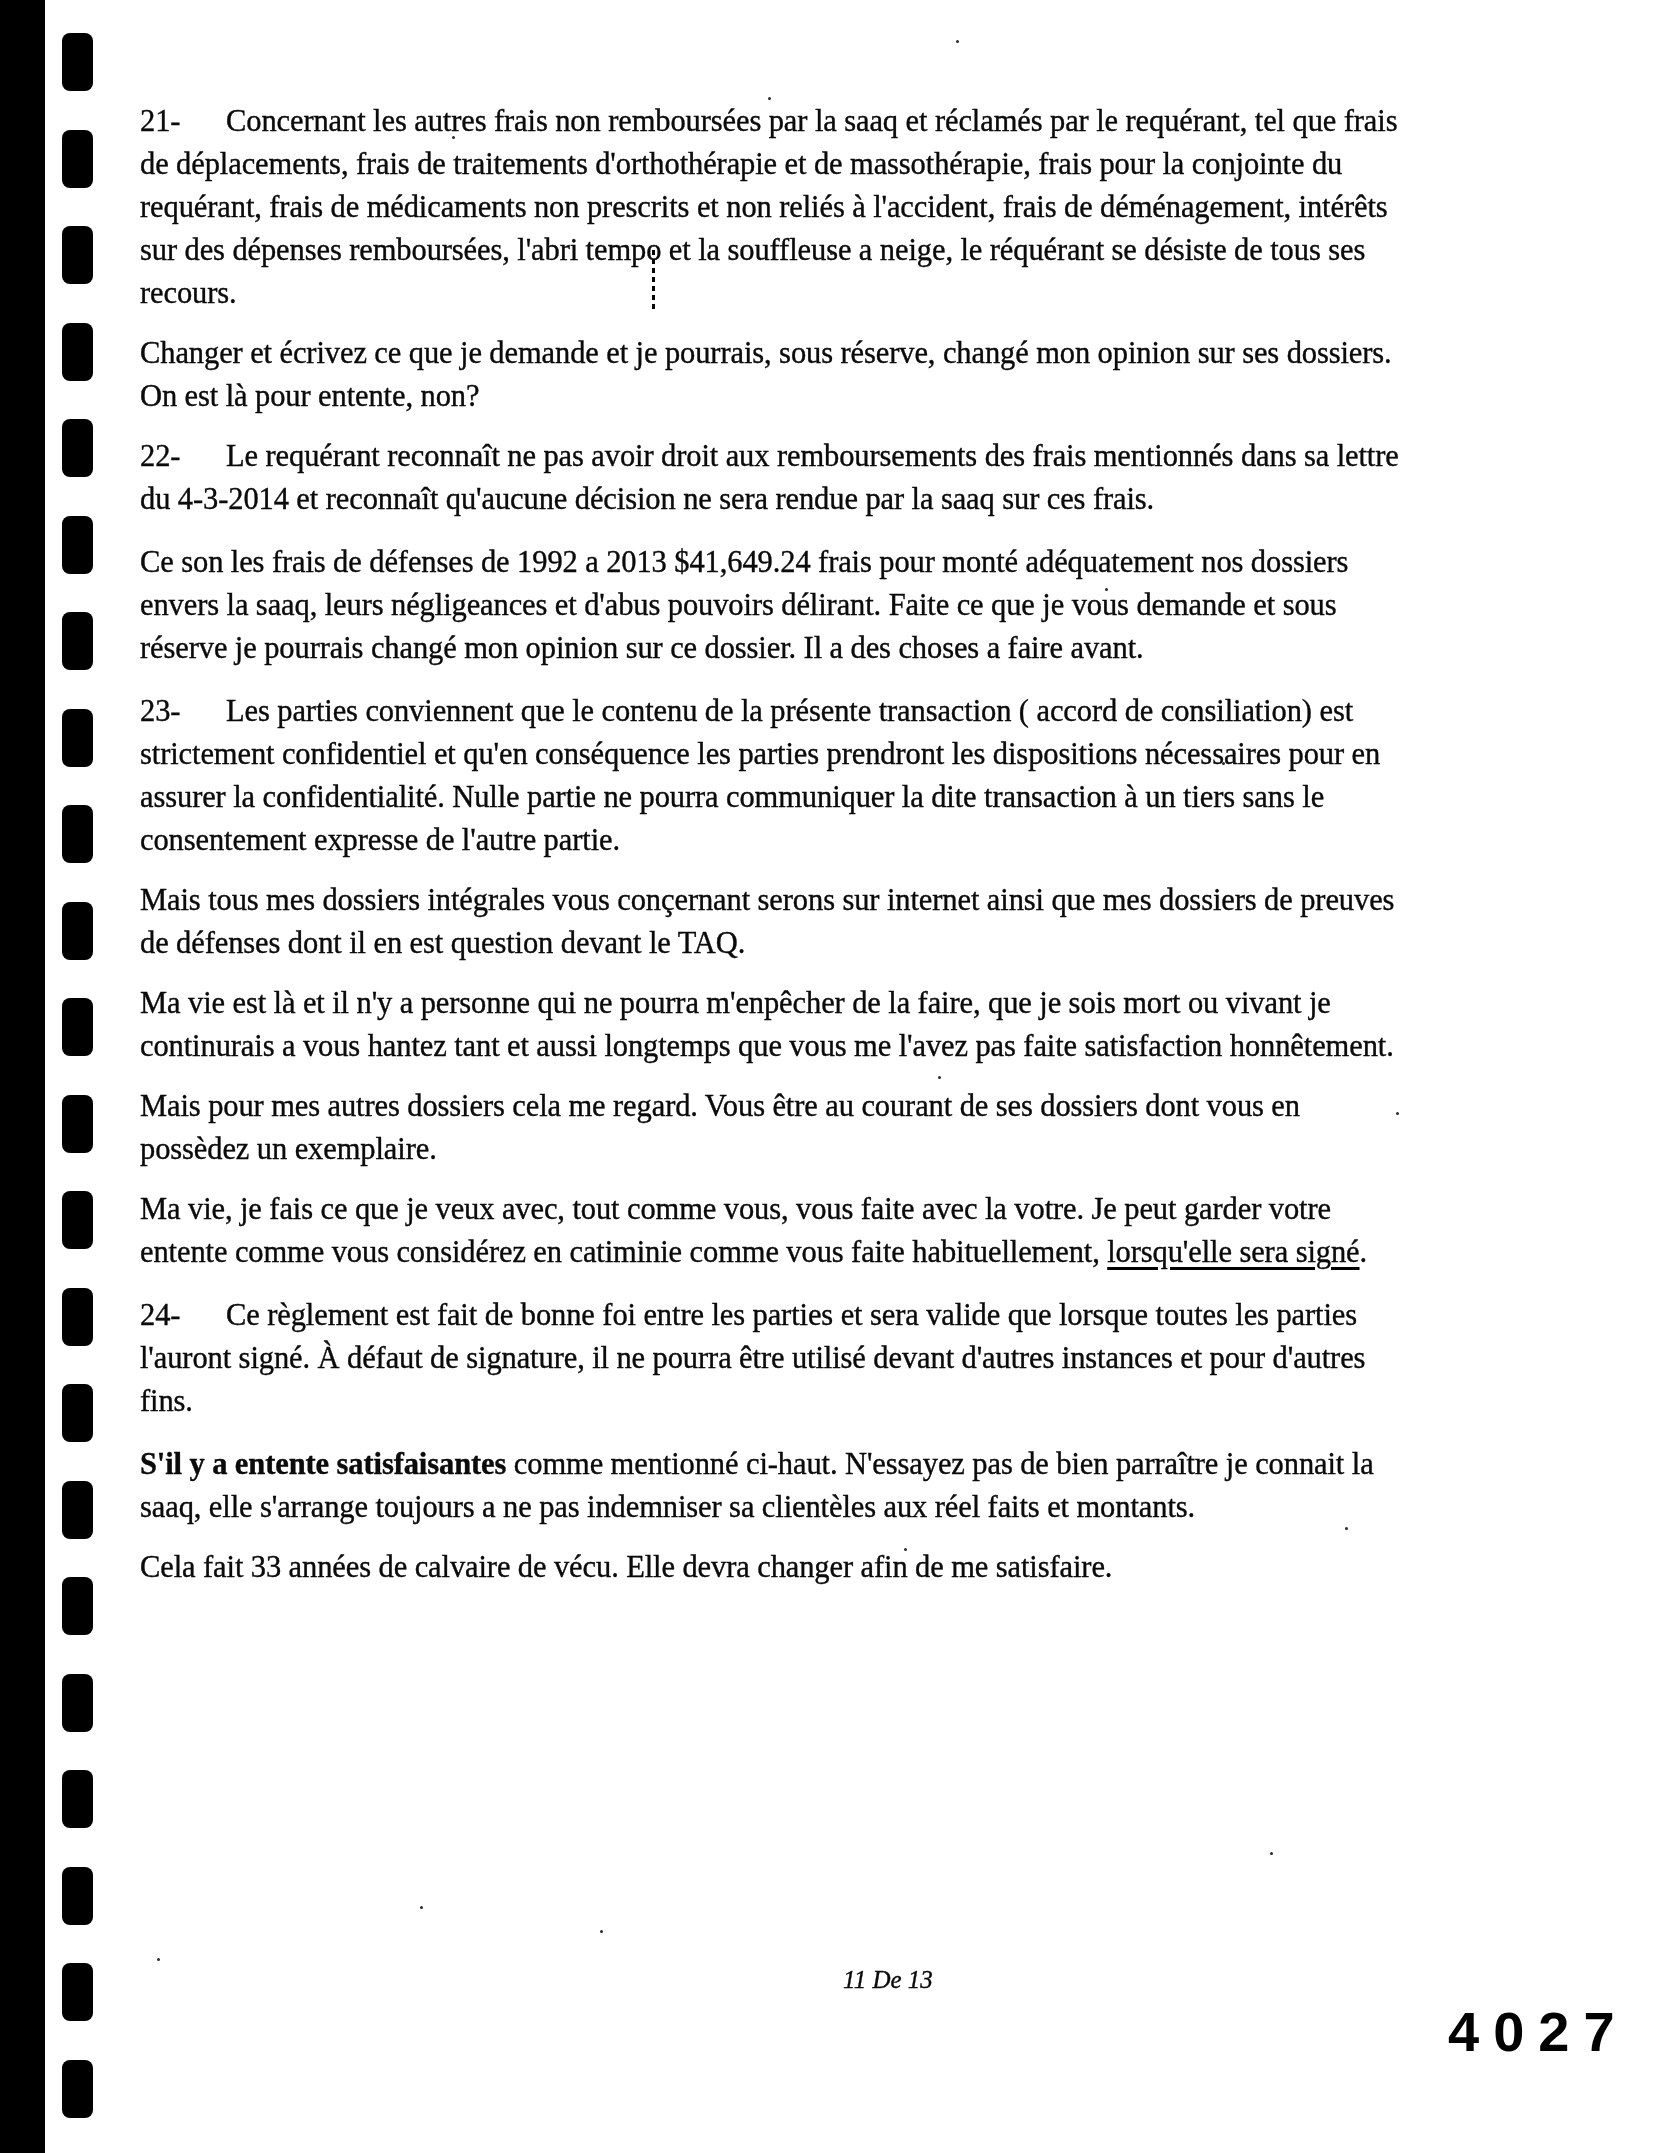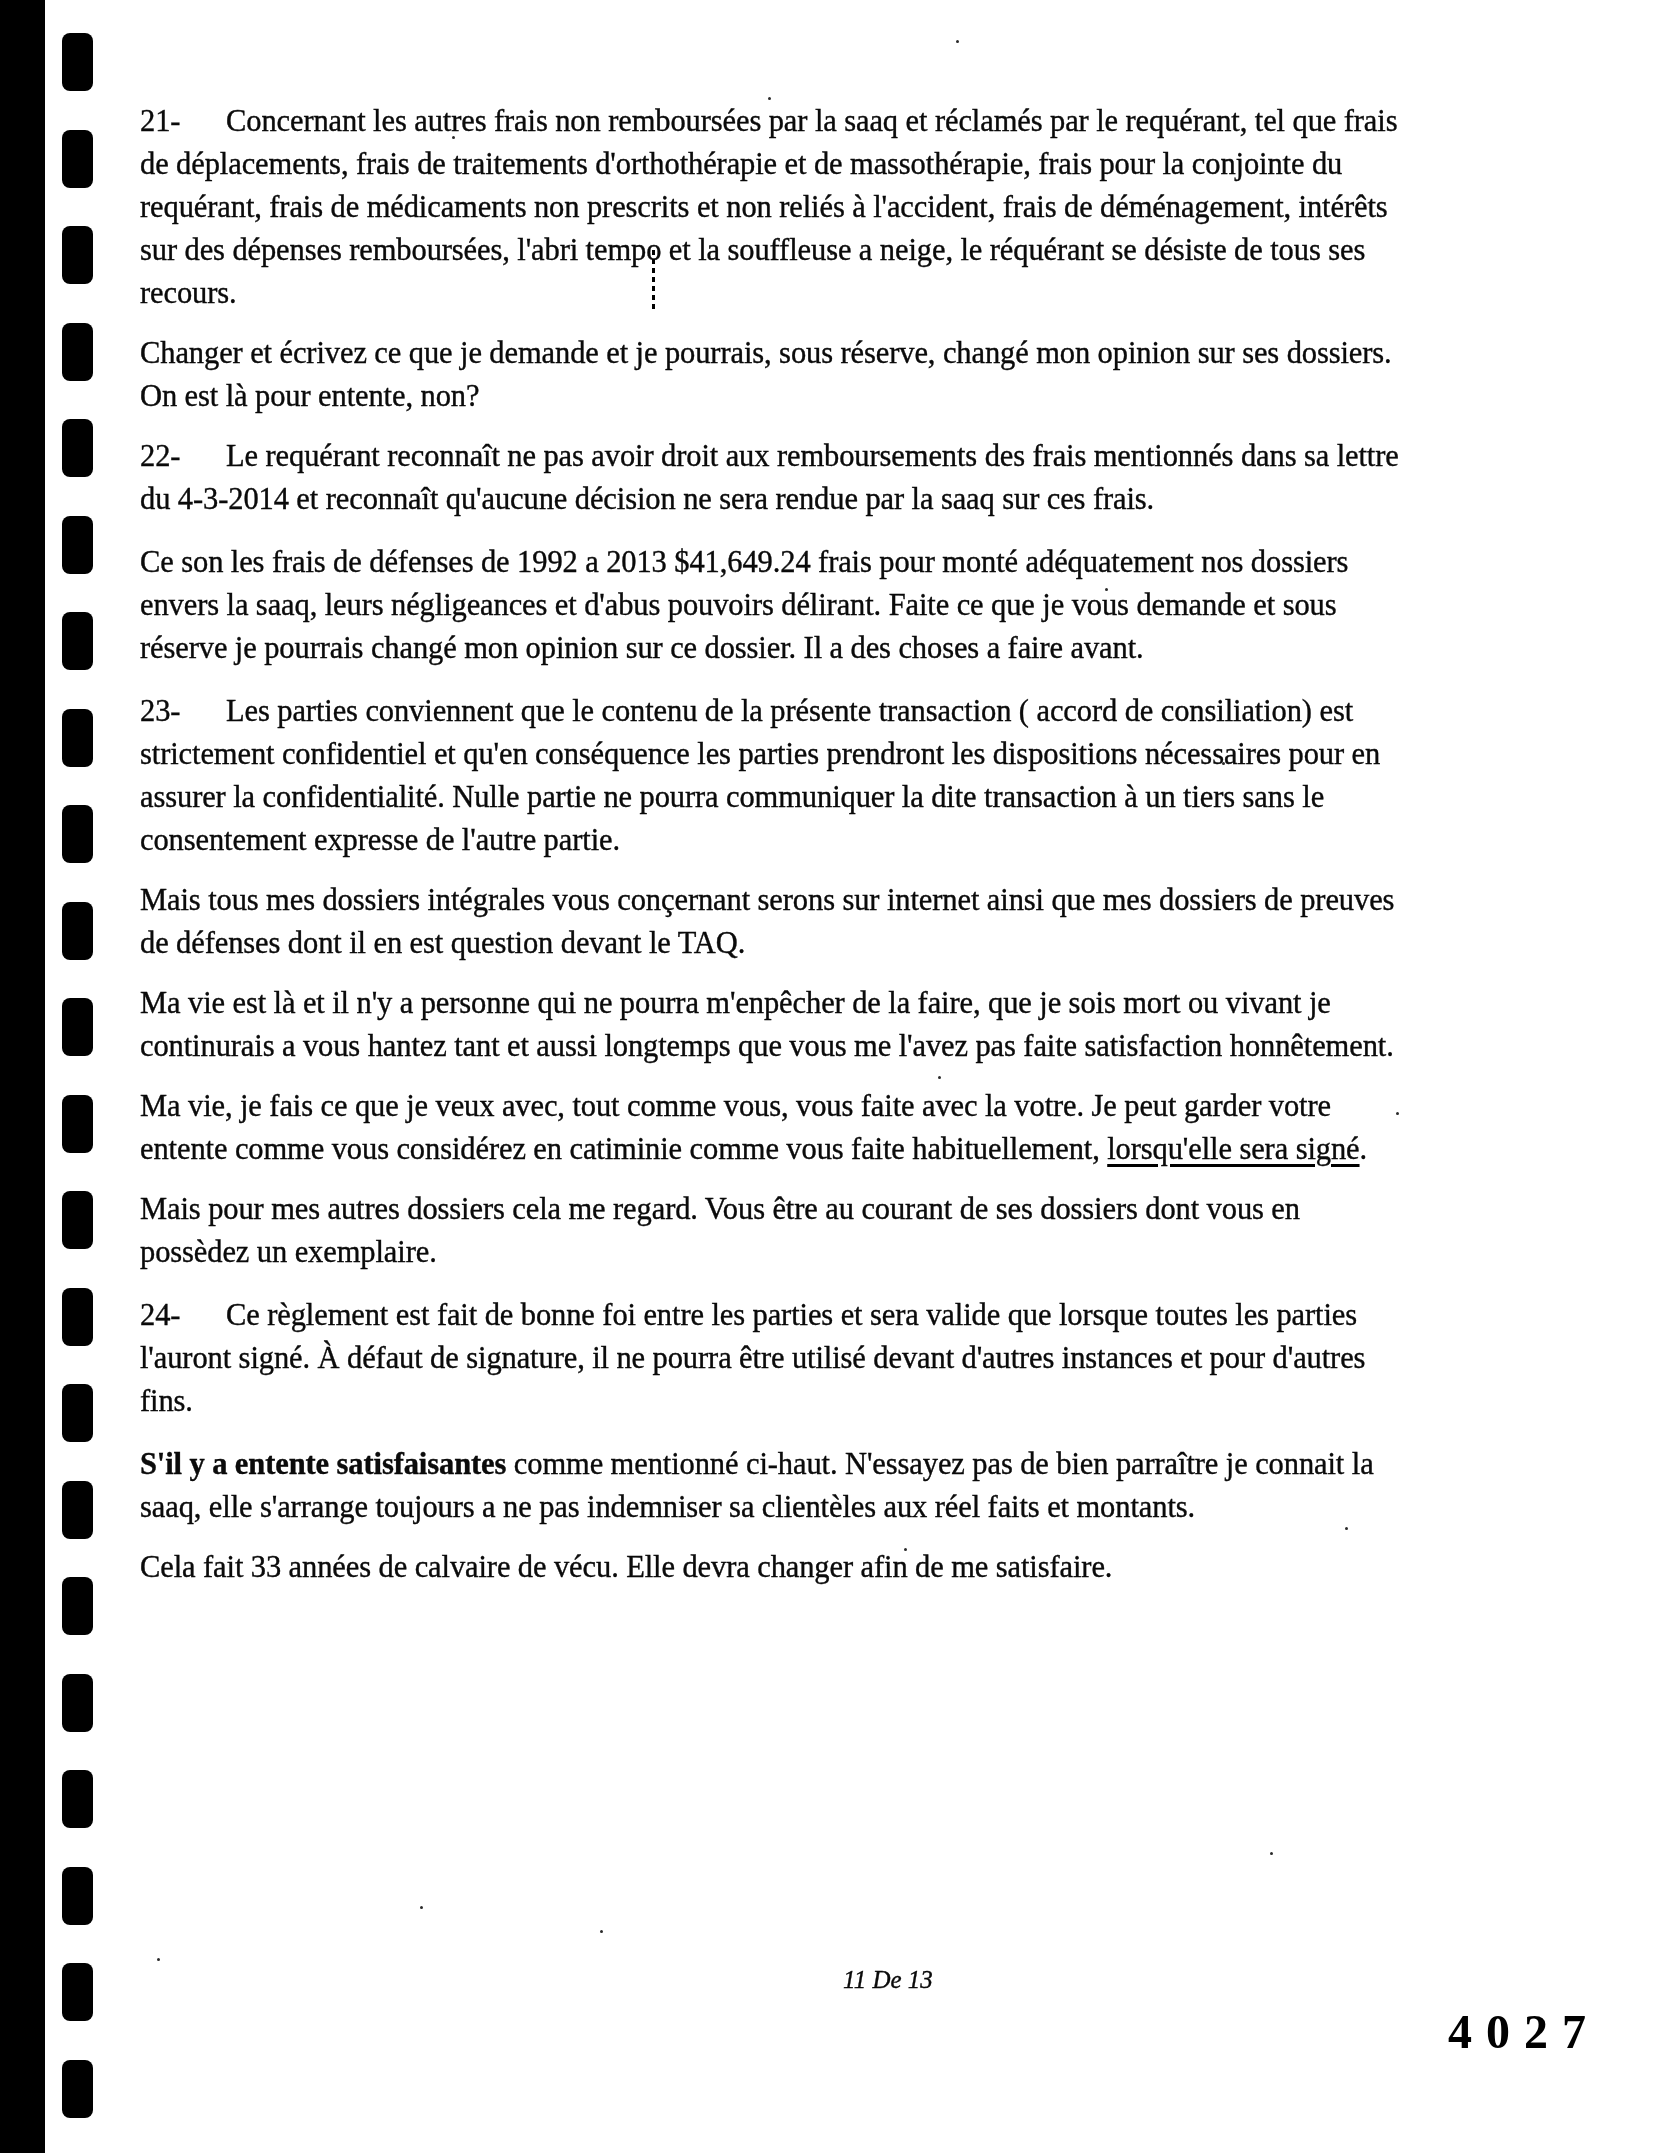--- a/index.html
+++ b/index.html
@@ -39,23 +39,23 @@
   .b { font-weight:bold; }
   
   .footer-page {
     position:absolute; left:843px; top:1958px;
     font-size:25px; line-height:43px;font-style:italic;
     -webkit-text-stroke:0.35px #000;
   }
   
   .stamp {
     position:absolute; left:1448px; top:2004px;
-    font-family:Liberation Serif, serif;
+    font-family:Liberation Sans, sans-serif;
     font-weight:bold;
-    font-size:48px; line-height:56px;
+    font-size:56px; line-height:56px;
     letter-spacing:14px;
     color:#000;
   }
   
   .artifact-dash {
     position:absolute; left:652px; top:250px;
     width:2.5px; height:62px;
     background:repeating-linear-gradient(to bottom, #000 0 5px, transparent 5px 9px);
   }
   .noise-dot {
@@ -95,22 +95,22 @@
     </div>
 
   <div class="doc-body" id="doc-body">
       <p><span class="pnum">21-</span><span>Concernant les autres frais non remboursées par la saaq et réclamés par le requérant, tel que frais de déplacements, frais de traitements d'orthothérapie et de massothérapie, frais pour la conjointe du requérant, frais de médicaments non prescrits et non reliés à l'accident, frais de déménagement, intérêts sur des dépenses remboursées, l'abri tempo et la souffleuse a neige, le réquérant se désiste de tous ses recours.</span></p>
       <p><span>Changer et écrivez ce que je demande et je pourrais, sous réserve, changé mon opinion sur ses dossiers. On est là pour entente, non?</span></p>
       <p><span class="pnum">22-</span><span>Le requérant reconnaît ne pas avoir droit aux remboursements des frais mentionnés dans sa lettre du 4-3-2014 et reconnaît qu'aucune décision ne sera rendue par la saaq sur ces frais.</span></p>
       <p class="gap"><span>Ce son les frais de défenses de 1992 a 2013 $41,649.24  frais pour monté adéquatement nos dossiers envers la saaq, leurs négligeances et d'abus pouvoirs délirant. Faite ce que je vous demande et sous réserve je pourrais changé mon opinion sur ce dossier. Il a des choses a faire avant.</span></p>
       <p class="gap"><span class="pnum">23-</span><span>Les parties conviennent que le contenu de la présente transaction ( accord de consiliation) est strictement confidentiel et qu'en conséquence les parties prendront les dispositions nécessaires pour en assurer la confidentialité. Nulle partie ne pourra communiquer la dite transaction à un tiers sans le consentement expresse de l'autre partie.</span></p>
       <p><span>Mais tous mes dossiers intégrales vous conçernant serons sur internet ainsi que mes dossiers de preuves de défenses dont il  en est question devant le TAQ.</span></p>
       <p><span>Ma vie est là et il n'y a personne qui ne pourra m'enpêcher de la faire, que je sois mort ou vivant je continurais a vous hantez tant et aussi longtemps que vous me l'avez pas faite satisfaction honnêtement.</span></p>
+      <p><span>Mais pour mes autres dossiers cela me regard. Vous être au courant de ses dossiers dont vous en possèdez un exemplaire.</span></p>
       <p><span>Ma vie, je fais ce que je veux avec, tout comme vous, vous faite avec la votre. Je peut garder votre entente comme vous considérez en catiminie comme vous faite habituellement, </span><span class="u">lorsqu'elle sera signé</span><span>.</span></p>
-      <p><span>Mais pour mes autres dossiers cela me regard. Vous être au courant de ses dossiers dont vous en possèdez un exemplaire.</span></p>
       <p class="gap"><span class="pnum">24-</span><span>Ce règlement est fait de bonne foi entre les parties et sera valide que lorsque toutes les parties l'auront signé. À défaut de signature, il ne pourra être utilisé devant d'autres instances et pour d'autres fins.</span></p>
       <p class="gap"><span class="b">S'il y a entente satisfaisantes</span><span> comme mentionné ci-haut. N'essayez pas de bien parraître je connait la saaq, elle s'arrange toujours a ne pas indemniser sa clientèles aux réel faits et montants.</span></p>
       <p><span>Cela fait 33 années de calvaire de vécu. Elle devra changer afin de me satisfaire.</span></p>
     </div>
 
   <div class="artifact-dash"></div>
   <div id="noise">
       <div class="noise-dot" style="left: 956px; top: 40px;"></div>
       <div class="noise-dot" style="left: 768px; top: 97px;"></div>
       <div class="noise-dot" style="left: 452px; top: 136px;"></div>

